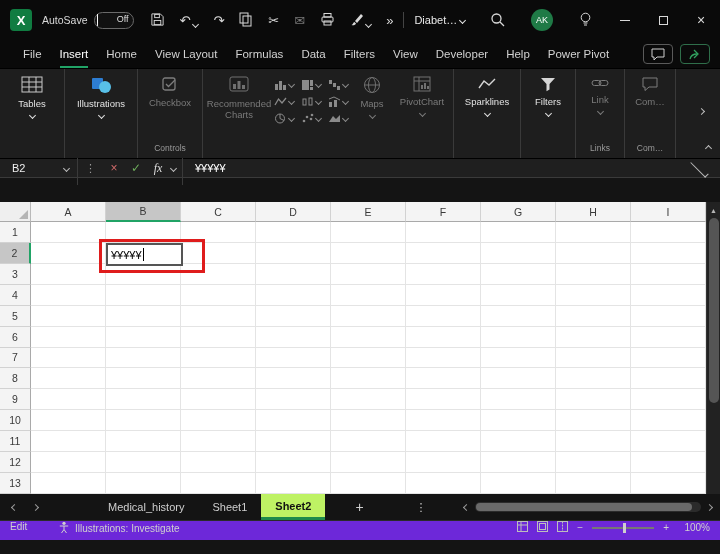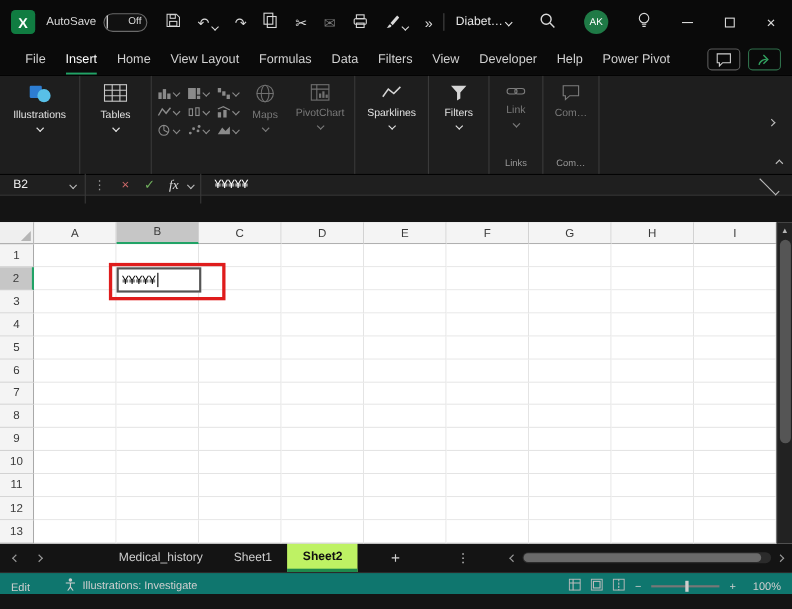--- a/index.html
+++ b/index.html
@@ -92,21 +92,21 @@
   .stabs{display:flex;height:26px;margin-left:44px}
   .stab{padding:0 14px;display:flex;align-items:center;height:26px;color:#cfcfcf}
   .stab.active{background:#bef264;color:#111;border-bottom:3px solid #1e8a4c;font-weight:bold}
   .addsheet{margin-left:30px;font-size:14px;color:#cfcfcf}
   .moresheet{margin-left:52px;color:#cfcfcf;font-size:11px}
   .hscroll{margin-left:auto;display:flex;align-items:center;gap:6px;padding-right:8px;color:#9a9a9a}
   .htrack{width:226px;height:10px;background:#2b2b2b;border-radius:5px;display:flex;align-items:center;padding:0 1px}
   .hthumb{width:216px;height:8px;background:#6a6a6a;border-radius:4px}
 
   
-  .statusbar{height:20px;background:#0f766e;border-top:1px solid #2a2a2a;display:flex;align-items:flex-end;color:#cfcfcf;font-size:10px}
+  .statusbar{height:20px;background:#6d28d9;border-top:1px solid #2a2a2a;display:flex;align-items:flex-start;color:#cfcfcf;font-size:10px}
   .sb-mode{margin-left:10px;width:34px}
   .sb-access{display:flex;align-items:center;gap:5px;margin-left:14px}
   .sb-right{margin-left:auto;display:flex;align-items:center;gap:9px;margin-right:10px}
   .slider{width:62px;height:2px;background:#777;position:relative}
   .slider .sknob{position:absolute;left:50%;top:-4px;width:3px;height:10px;background:#cfcfcf}
   .zoomtxt{margin-left:2px;width:30px;text-align:right}
 </style>
 </head>
 <body>
 
@@ -204,52 +204,73 @@
           <path d="M6 2l4 4-4 4" fill="none" stroke="#31a05f" stroke-width="1.3"></path>
         </svg>
       </span>
   </span>
 </div>
 
 <div class="ribbon">
 
   <div class="group">
     <div class="group-body">
-      <div class="bigbtn" style="width:62px">
-        <span><svg width="22" height="18">
-              <rect x="2" y="2" width="11" height="11" rx="1" fill="#2d7dd2"></rect>
-              <circle cx="15" cy="11" r="6" fill="#58c0e8"></circle>
-            </svg></span>
-        <span class="lbl">Illustrations</span>
-        <span class="chev down"></span>
-      </div>
-    </div>
-    <div class="group-label"></div>
-  </div>
-
-  <div class="group">
-    <div class="group-body">
       <div class="bigbtn">
         <span><svg width="22" height="18">
               <rect x="1" y="1" width="20" height="15" fill="none" stroke="#c9c9c9"></rect>
               <line x1="1" y1="6" x2="21" y2="6" stroke="#c9c9c9"></line>
               <line x1="1" y1="11" x2="21" y2="11" stroke="#c9c9c9"></line>
               <line x1="8" y1="1" x2="8" y2="16" stroke="#c9c9c9"></line>
               <line x1="15" y1="1" x2="15" y2="16" stroke="#c9c9c9"></line>
             </svg></span>
         <span class="lbl">Tables</span>
         <span class="chev down"></span>
       </div>
     </div>
     <div class="group-label"></div>
   </div>
 
-
-  <div class="group">
-    <div class="group-body">
+  <div class="group">
+    <div class="group-body">
+      <div class="bigbtn" style="width:62px">
+        <span><svg width="22" height="18">
+              <rect x="2" y="2" width="11" height="11" rx="1" fill="#2d7dd2"></rect>
+              <circle cx="15" cy="11" r="6" fill="#58c0e8"></circle>
+            </svg></span>
+        <span class="lbl">Illustrations</span>
+        <span class="chev down"></span>
+      </div>
+    </div>
+    <div class="group-label"></div>
+  </div>
+
+  <div class="group">
+    <div class="group-body">
+      <div class="bigbtn disabled">
+        <span><svg width="18" height="17">
+              <rect x="2" y="2" width="12" height="12" rx="2" fill="none" stroke="#7d7d7d" stroke-width="1.3"></rect>
+              <path d="M5 8l2.5 2.5L14 4" fill="none" stroke="#7d7d7d" stroke-width="1.3"></path>
+            </svg></span>
+        <span class="lbl">Checkbox</span>
+      </div>
+    </div>
+    <div class="group-label">Controls</div>
+  </div>
+
+  <div class="group">
+    <div class="group-body">
+      <div class="bigbtn disabled" style="width:62px">
+        <span><svg width="20" height="18">
+              <rect x="1" y="1" width="18" height="14" rx="2" fill="none" stroke="#707070"></rect>
+              <rect x="4" y="8" width="3" height="5" fill="#707070"></rect>
+              <rect x="8.5" y="5" width="3" height="8" fill="#707070"></rect>
+              <rect x="13" y="9" width="3" height="4" fill="#707070"></rect>
+            </svg></span>
+        <span class="lbl">Recommended Charts</span>
+      </div>
       <div class="minigrid">
         <span class="mini">
             <svg width="13" height="11">
               <rect x="1" y="5" width="3" height="6" fill="#8a8a8a"></rect>
               <rect x="5" y="2" width="3" height="9" fill="#8a8a8a"></rect>
               <rect x="9" y="6" width="3" height="5" fill="#8a8a8a"></rect>
             </svg>
             <span class="chev down"></span>
           </span>
         <span class="mini">

